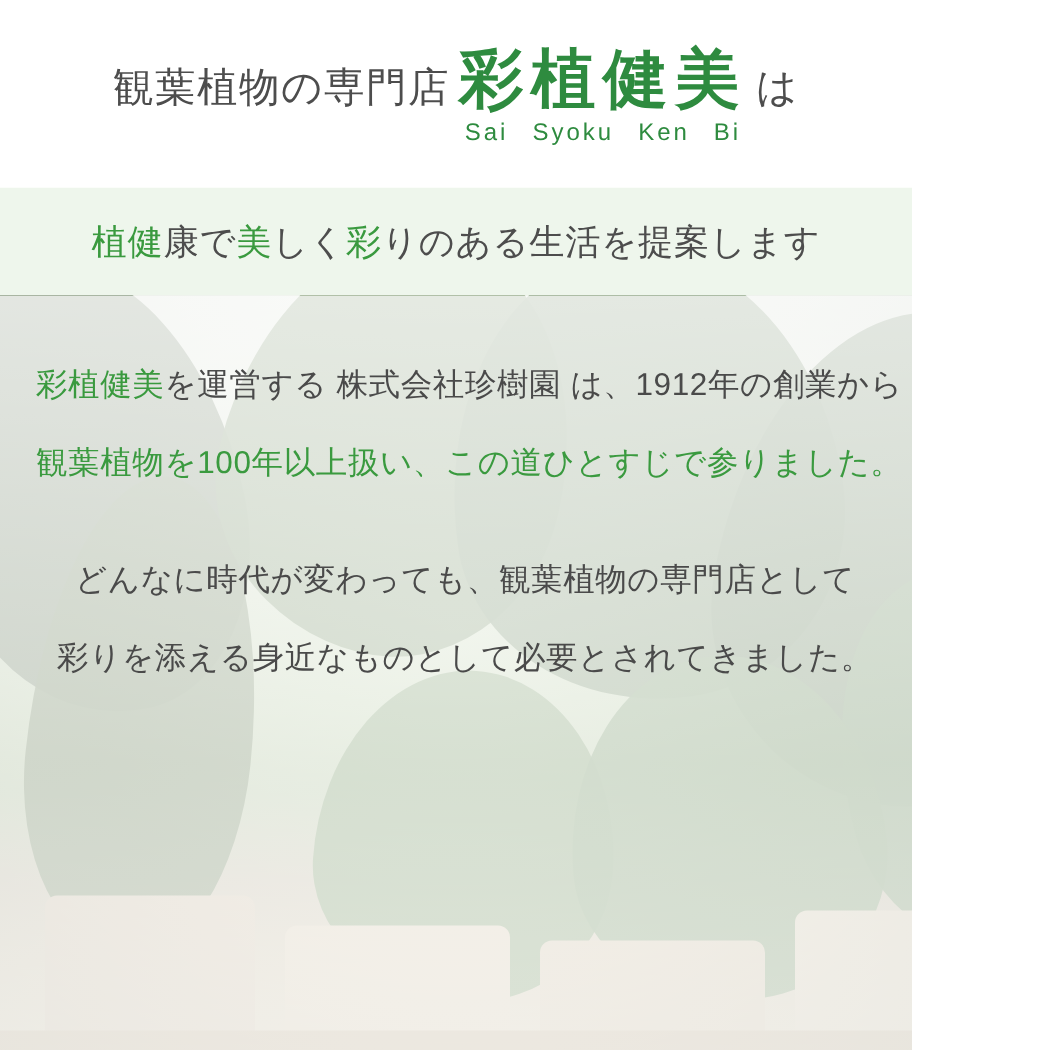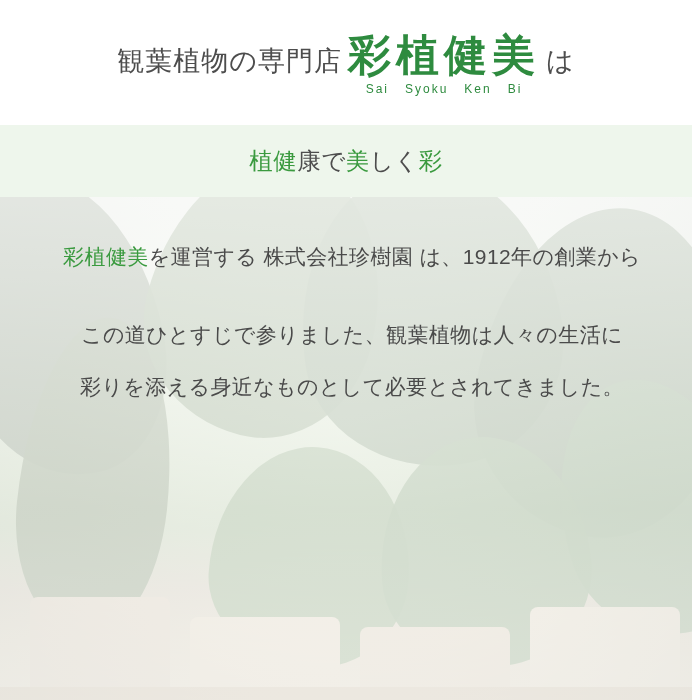--- a/index.html
+++ b/index.html
@@ -9,21 +9,21 @@
   body {
     width: 700px;
     height: 700px;
     font-family: "Liberation Sans", sans-serif;
     background: #ffffff;
     overflow: hidden;
   }
 
   .page {
     position: relative;
-    width: 692px;
+    width: 608px;
     height: 700px;
     background: #ffffff;
   }
 
   
   .header {
     position: relative;
     height: 125px;
     background: #ffffff;
     display: flex;
@@ -52,21 +52,21 @@
     font-size: 43px;
     color: #2e8b3f;
     font-weight: bold;
     letter-spacing: 5px;
     line-height: 1.05;
   }
   .brand-romaji {
     display: flex;
     justify-content: center;
     gap: 16px;
-    font-size: 12px;
+    font-size: 16px;
     color: #2e8b3f;
     letter-spacing: 2px;
     margin-top: 4px;
   }
   .headline-tail {
     font-size: 27px;
     color: #4d4d4d;
     letter-spacing: 1px;
   }
 
@@ -159,20 +159,21 @@
     </div>
   </div>
 
   <div class="tagline">
     <span class="g">植</span>
       <span class="g">健</span>
       <span>康で</span>
       <span class="g">美</span>
       <span>しく</span>
       <span class="g">彩</span>
+      <span>りのある生活を提案します</span>
   </div>
 
   <div class="body-area">
 
     <div class="photo">
 
       <div class="leaf" style="left:-40px; top:-20px; width:200px; height:300px; background:#2f4a22; transform:rotate(-12deg);"></div>
       <div class="leaf" style="left:20px; top:120px; width:150px; height:320px; background:#36551f; transform:rotate(6deg);"></div>
       <div class="leaf" style="left:150px; top:-40px; width:230px; height:280px; background:#3d6327; transform:rotate(14deg);"></div>
       <div class="leaf" style="left:300px; top:-30px; width:260px; height:300px; background:#335a24; transform:rotate(-8deg);"></div>
@@ -189,27 +190,30 @@
       <div class="vignette"></div>
     </div>
     <div class="scrim"></div>
 
     <div class="text-stack">
 
       <div class="para">
         <div class="line">
           <span class="g">彩植健美</span><span class="dark">を運営する 株式会社珍樹園 は、1912年の創業から</span>
         </div>
+        <div class="line">
+          <span class="g">観葉植物を100年以上扱い、この道ひとすじで参りました。</span><span class="dark"></span>
+        </div>
       </div>
 
       <div class="gap-1"></div>
 
       <div class="para">
         <div class="line">
-          <span class="g"></span><span class="dark">この道ひとすじで参りました、観葉植物は人々の生活に</span>
+          <span class="g"></span><span class="dark">どんなに時代が変わっても、観葉植物の専門店として</span>
         </div>
         <div class="line">
           <span class="g"></span><span class="dark">彩りを添える身近なものとして必要とされてきました。</span>
         </div>
       </div>
 
       <div class="gap-2"></div>
 
       <div class="para">
       </div>

